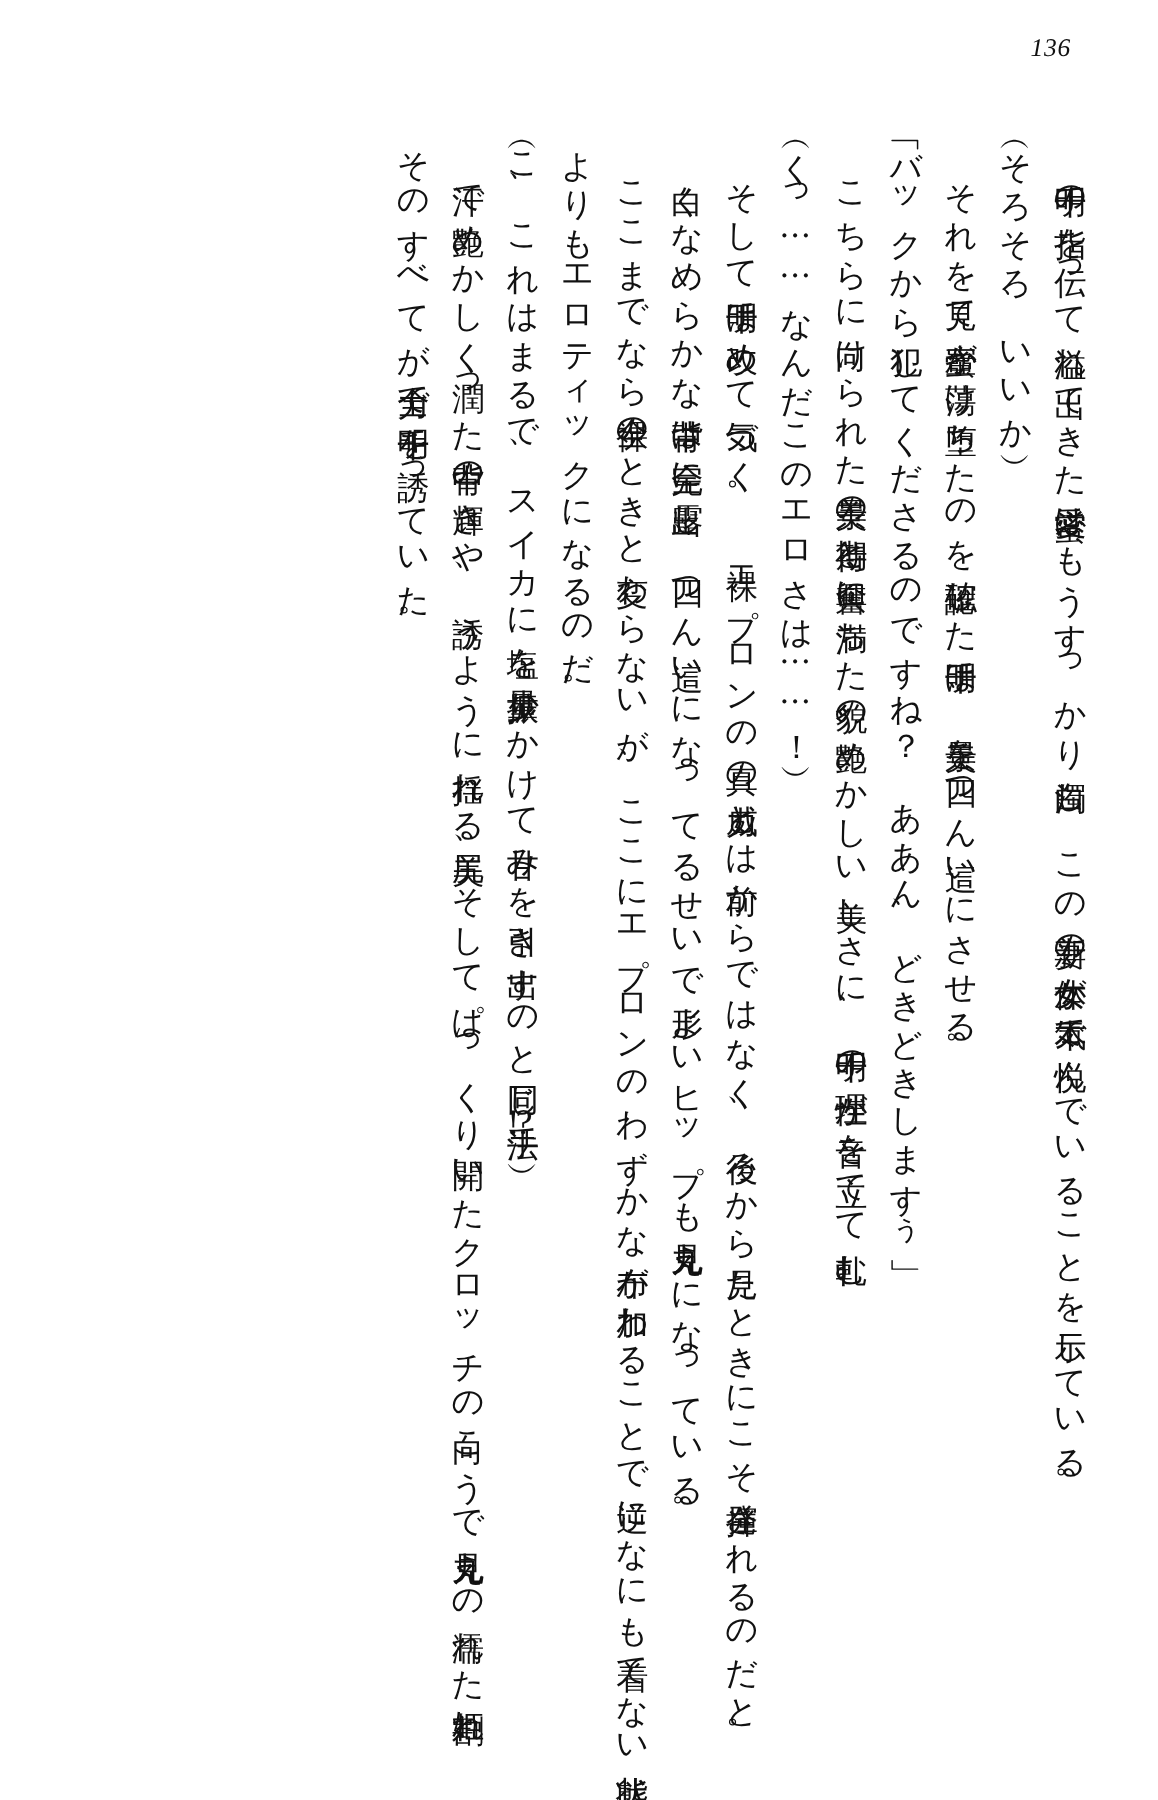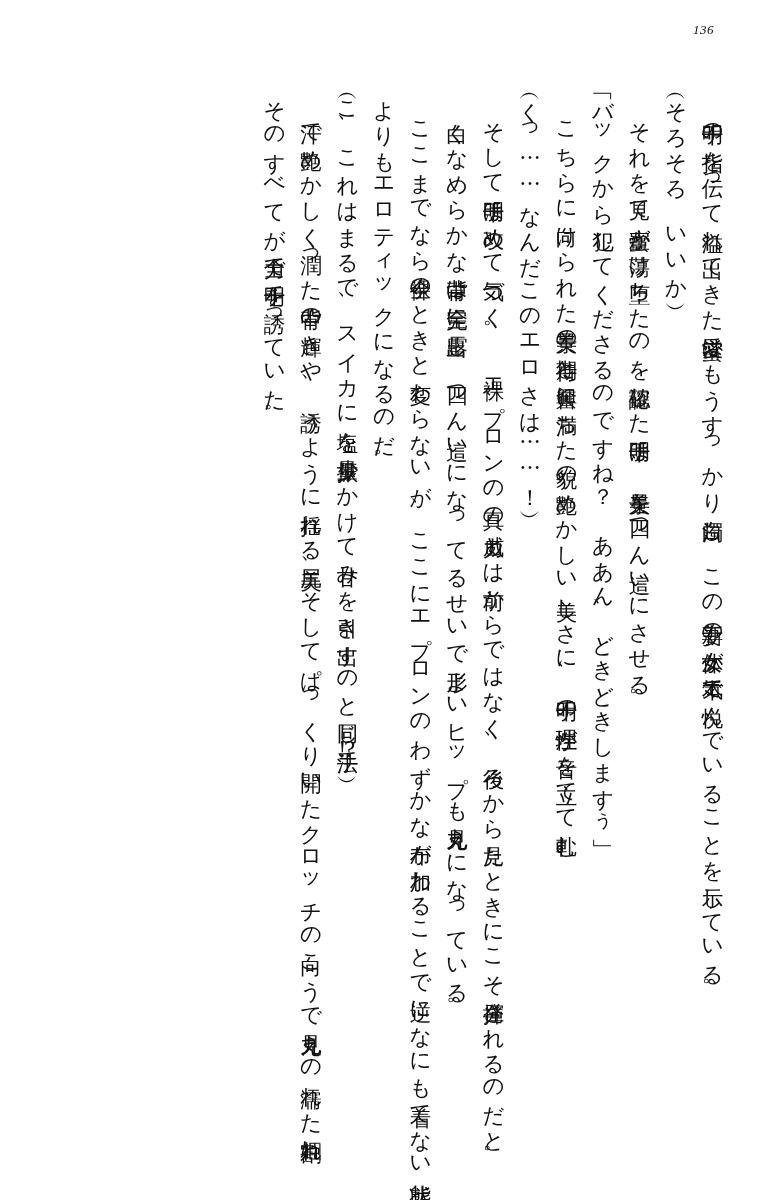--- a/index.html
+++ b/index.html
@@ -18,21 +18,21 @@
     position: relative;
     width: 772px;
     height: 1200px;
     background: #ffffff;
     box-sizing: border-box;
   }
   .page-number {
     position: absolute;
     top: 22px;
     right: 58px;
-    font-size: 13px;
+    font-size: 17px;
     font-family: "Liberation Serif", "DejaVu Serif", serif;
     font-style: italic;
     color: #111111;
     letter-spacing: 0.5px;
   }
   .text-body {
     position: absolute;
     top: 86px;
     right: 42px;
     left: 36px;

